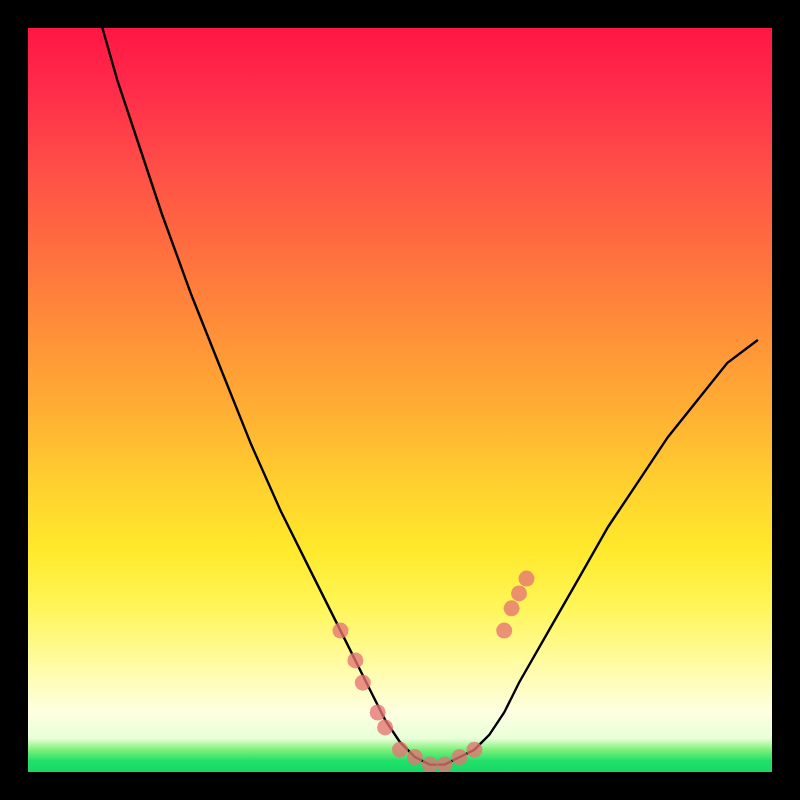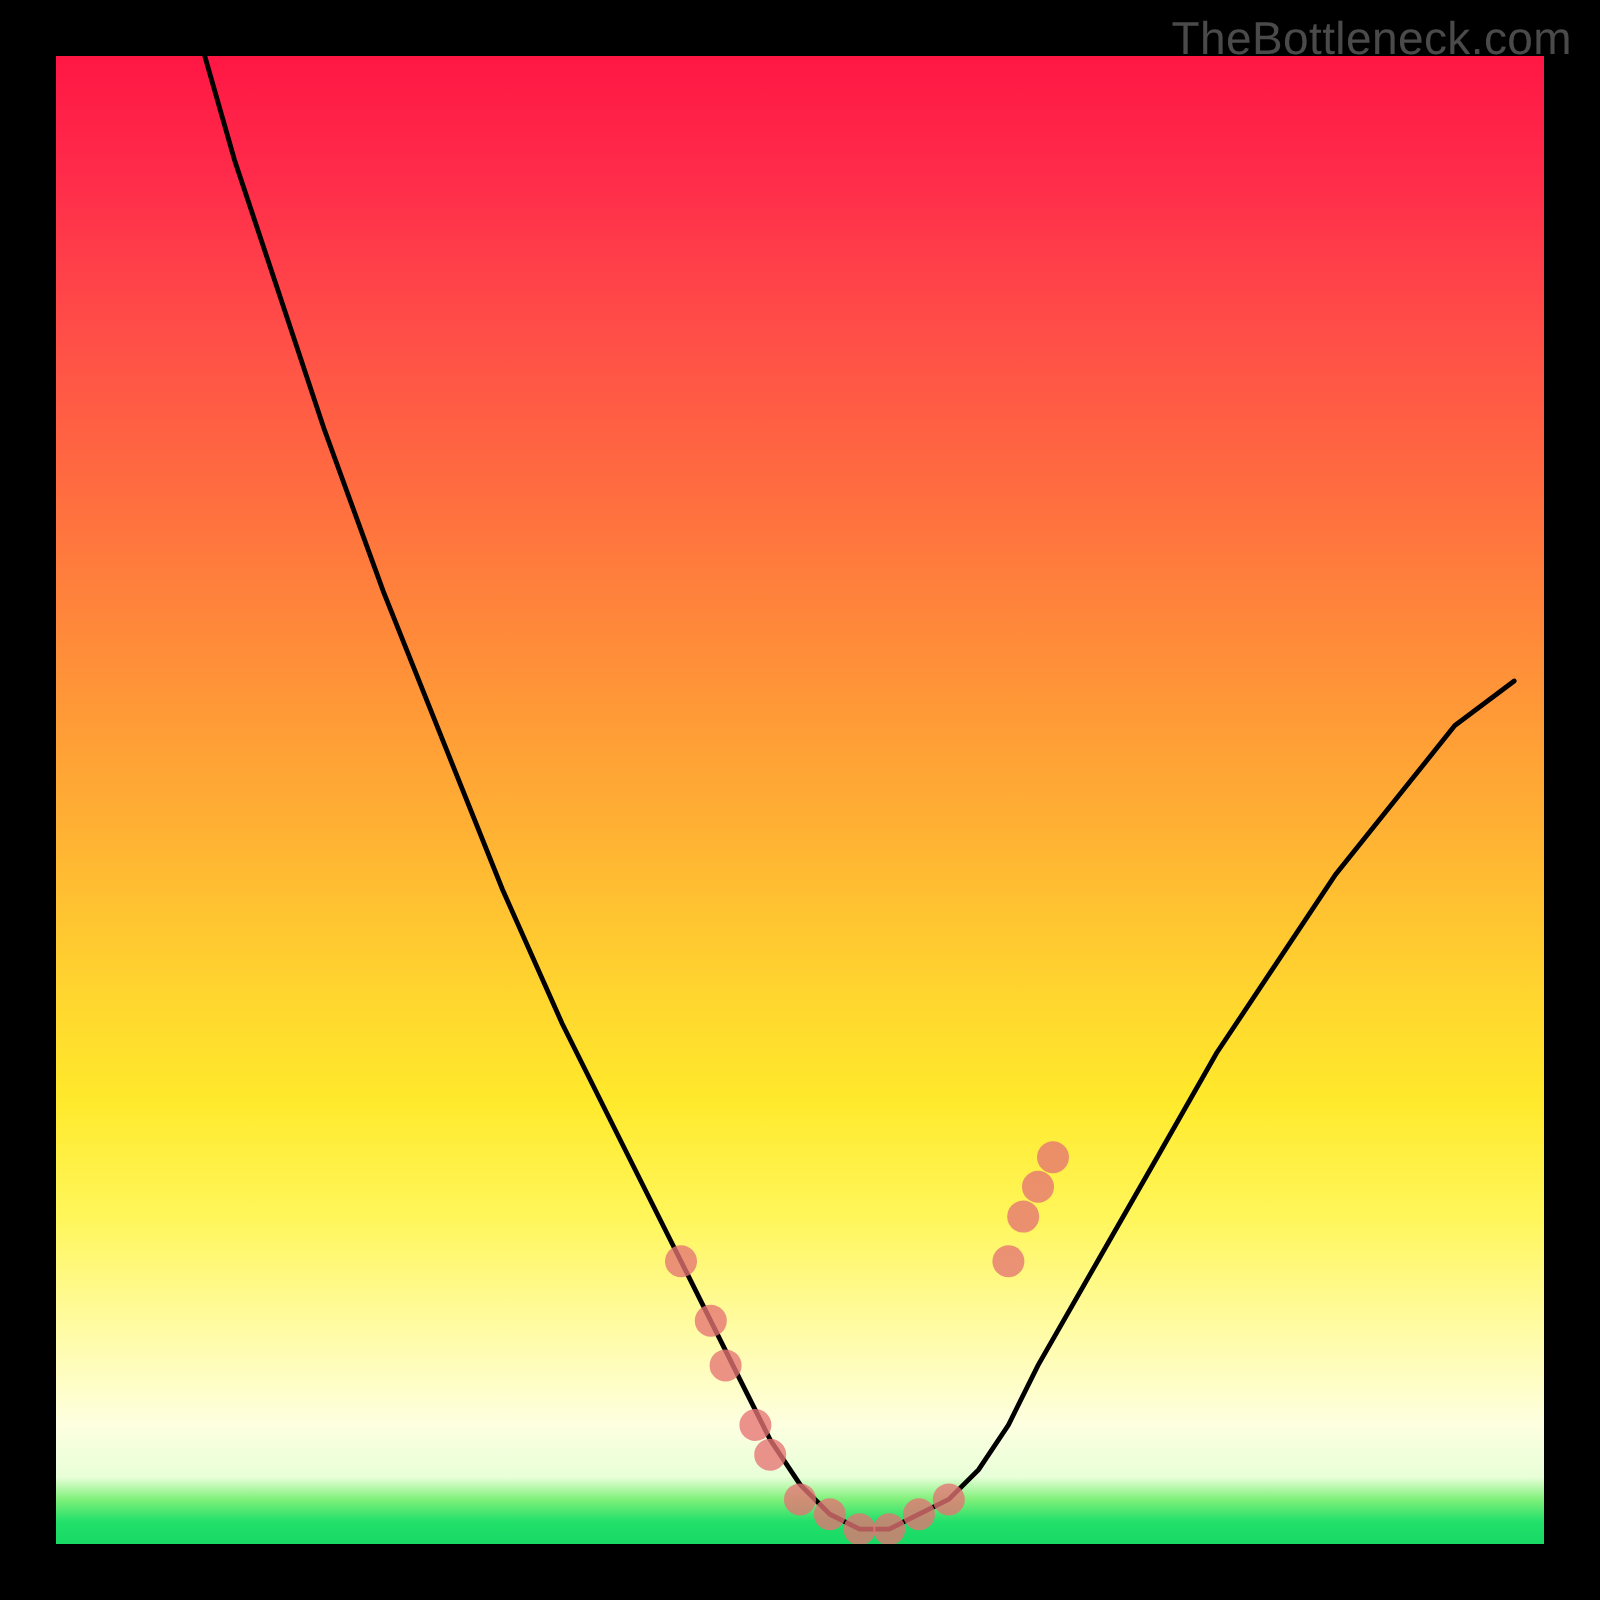--- a/index.html
+++ b/index.html
@@ -79,14 +79,13 @@
           <circle cx="416.6" cy="736.6" r="8" fill="#e57373" fill-opacity="0.78" stroke="#c85a5a" stroke-width="0"></circle>
           <circle cx="431.5" cy="729.1" r="8" fill="#e57373" fill-opacity="0.78" stroke="#c85a5a" stroke-width="0"></circle>
           <circle cx="446.4" cy="721.7" r="8" fill="#e57373" fill-opacity="0.78" stroke="#c85a5a" stroke-width="0"></circle>
           <circle cx="476.2" cy="602.6" r="8" fill="#e57373" fill-opacity="0.78" stroke="#c85a5a" stroke-width="0"></circle>
           <circle cx="483.6" cy="580.3" r="8" fill="#e57373" fill-opacity="0.78" stroke="#c85a5a" stroke-width="0"></circle>
           <circle cx="491.0" cy="565.4" r="8" fill="#e57373" fill-opacity="0.78" stroke="#c85a5a" stroke-width="0"></circle>
           <circle cx="498.5" cy="550.6" r="8" fill="#e57373" fill-opacity="0.78" stroke="#c85a5a" stroke-width="0"></circle>
         </g>
     </svg>
   </div>
-  <div class="watermark">TheBottleneck.com</div>
 </div>
 
 </body></html>

